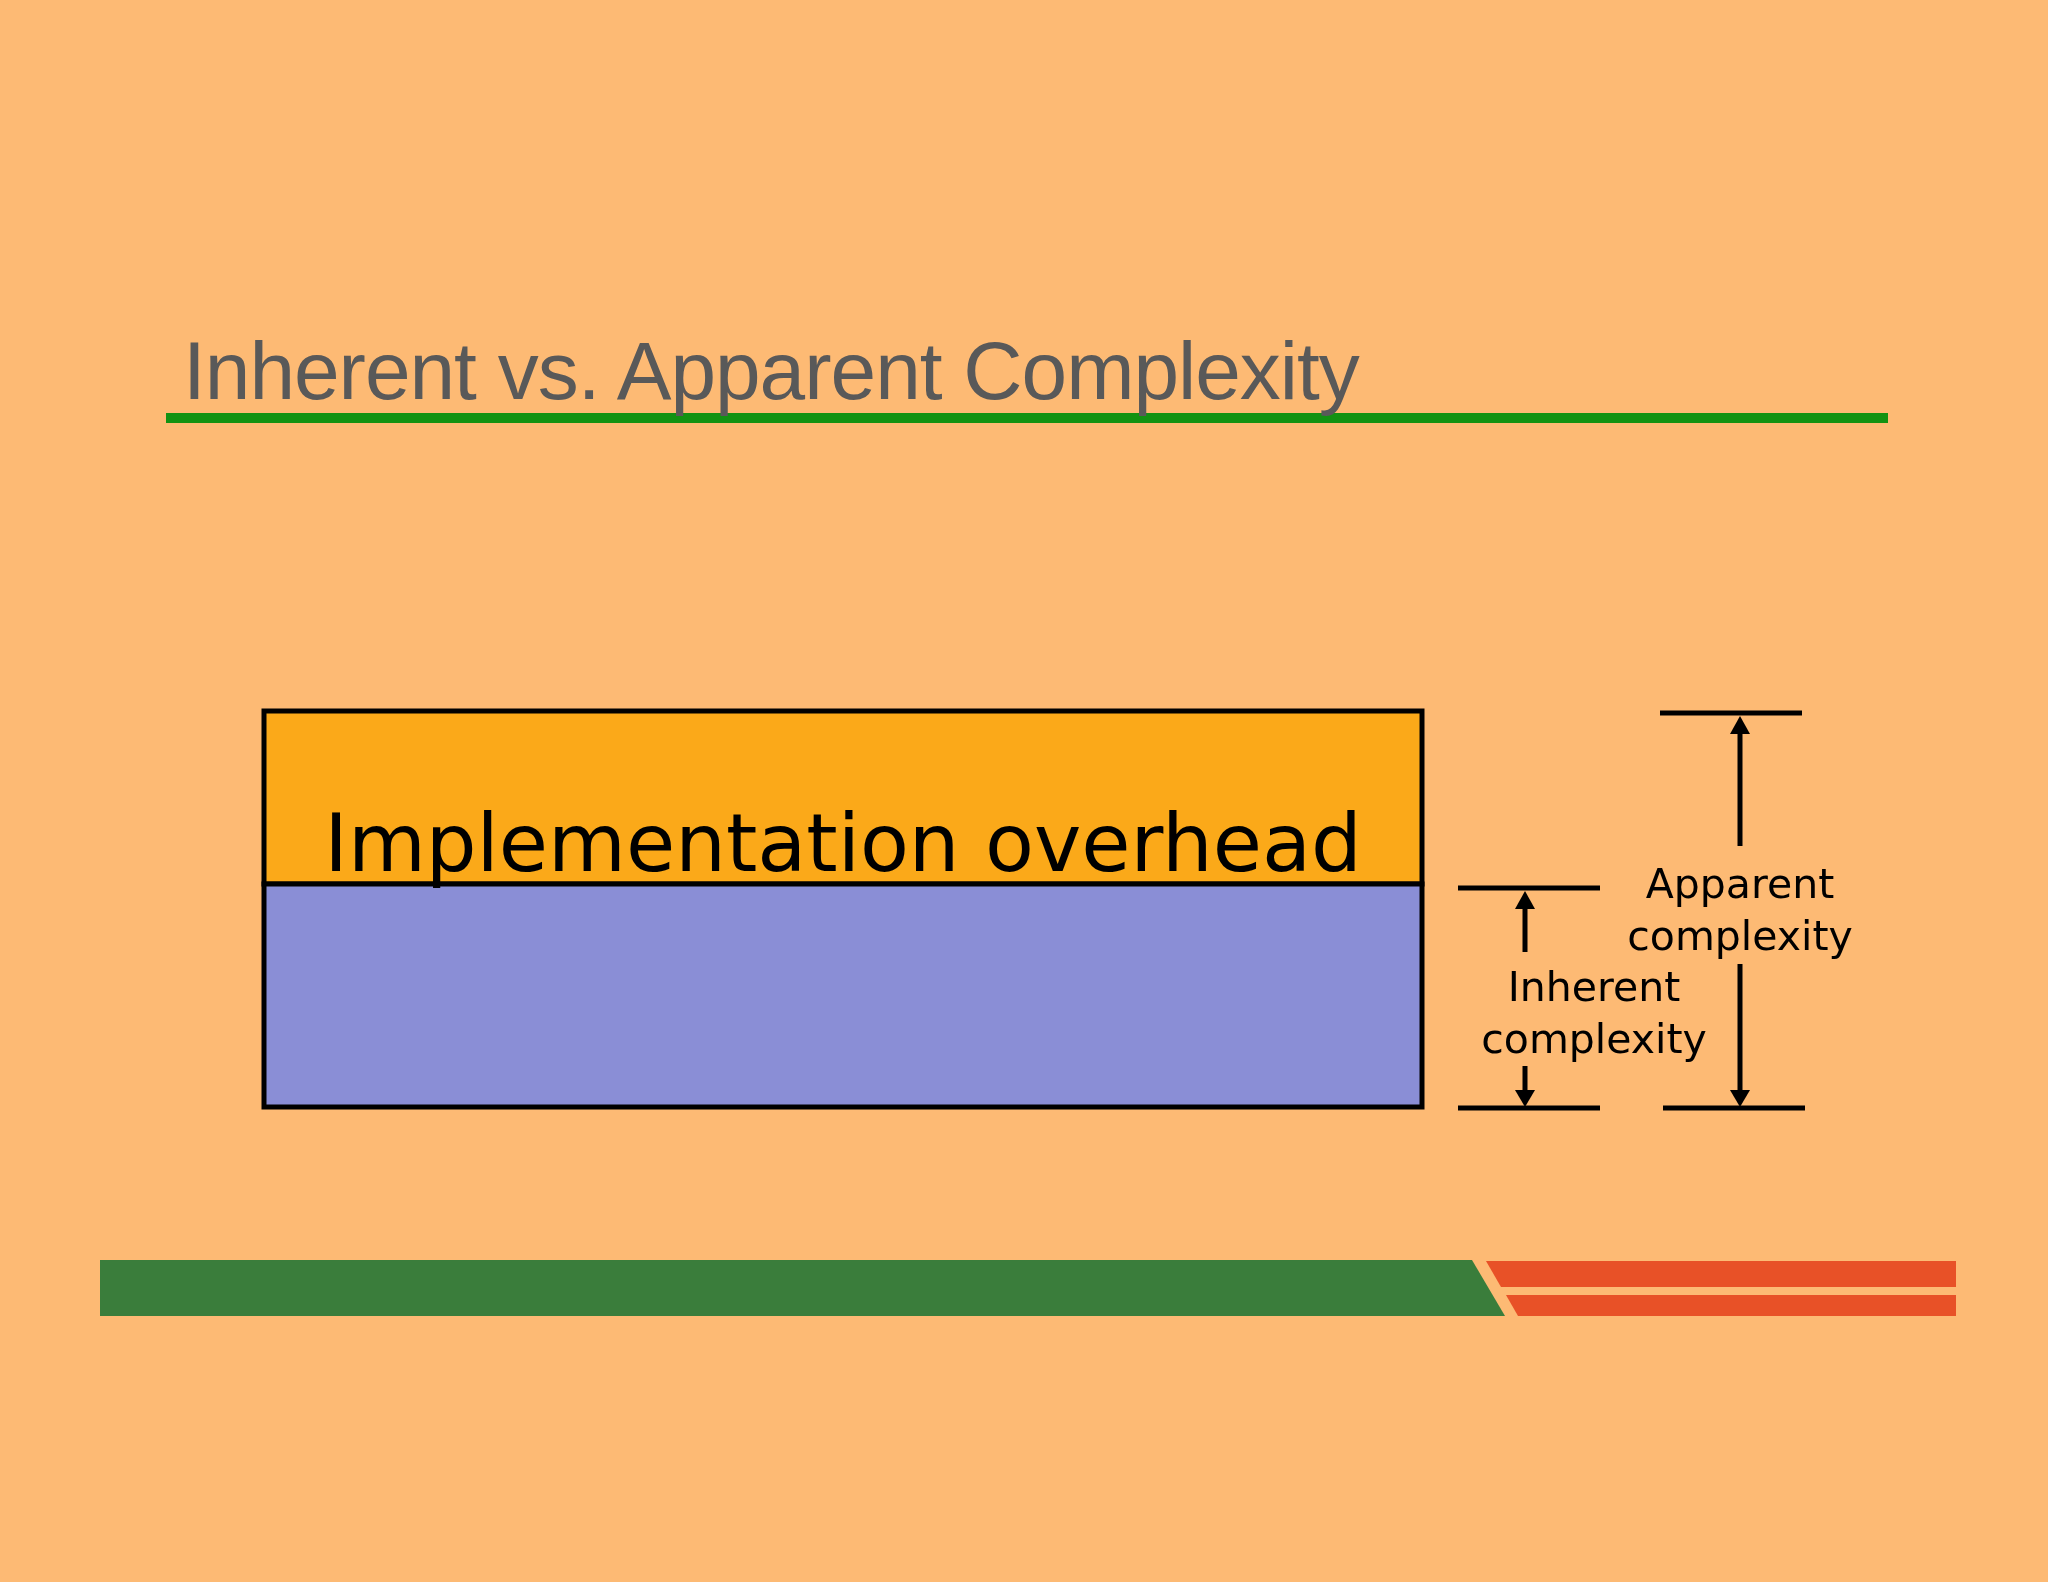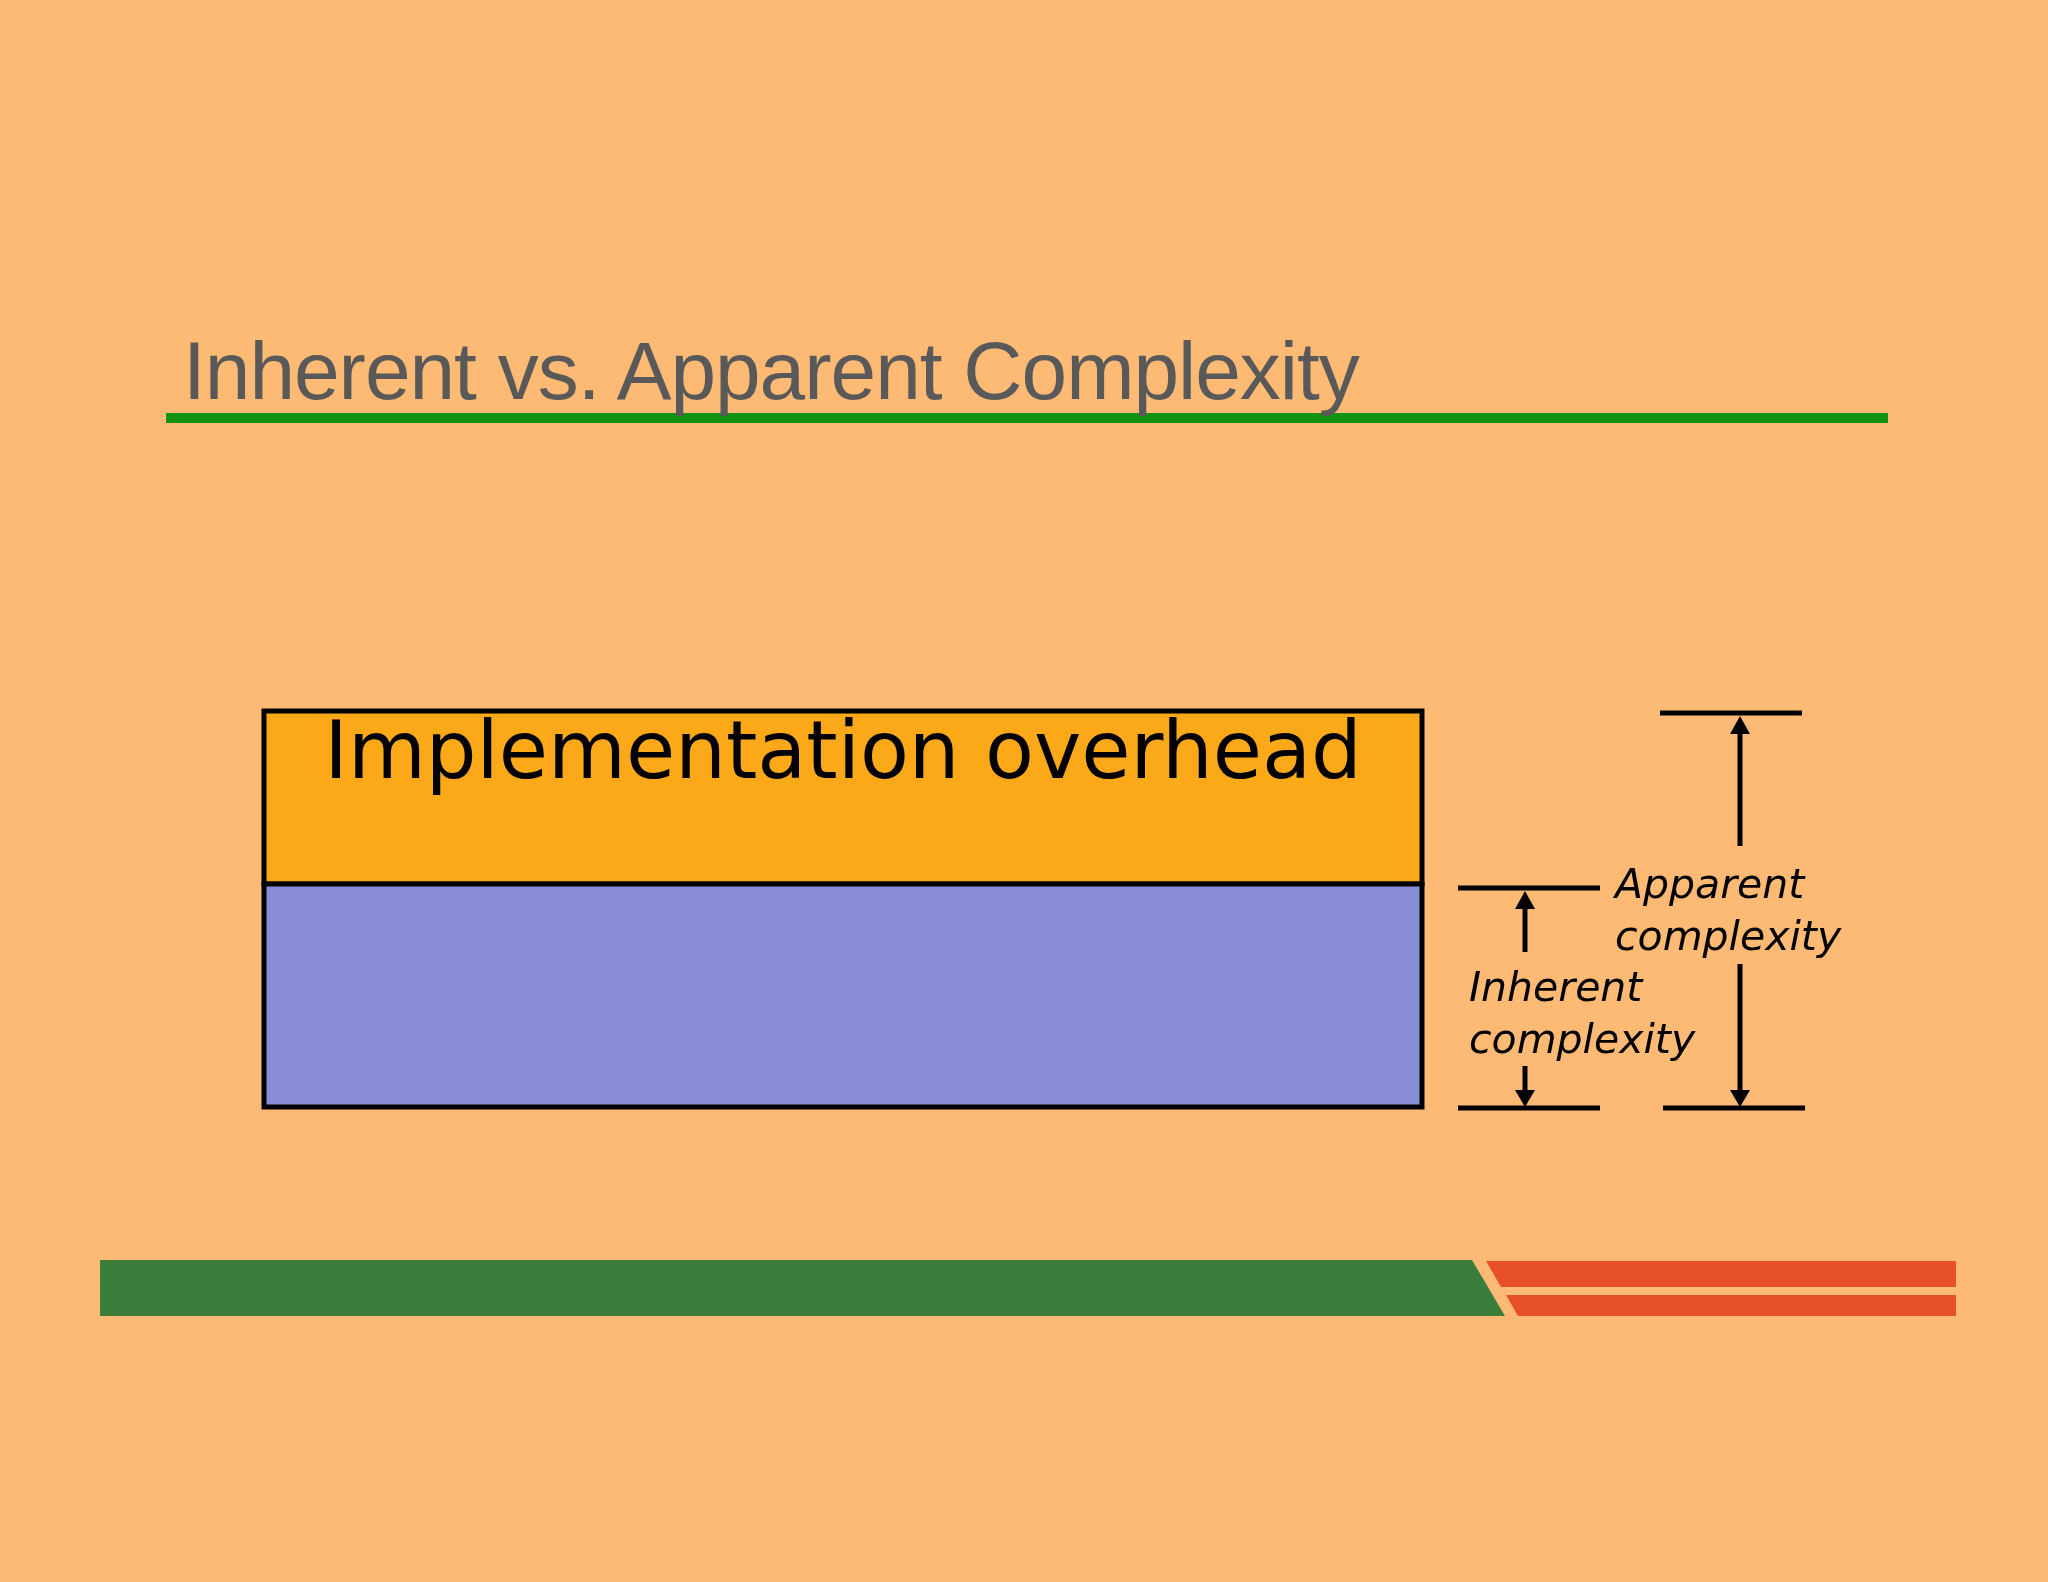--- a/index.html
+++ b/index.html
@@ -9,28 +9,28 @@
   }
   .overlay{position:absolute;left:0;top:0;width:2048px;height:1582px;display:block;}
   .title{
     position:absolute;left:183px;top:330px;margin:0;
     font-family:"Liberation Sans",sans-serif;font-weight:400;
     font-size:82px;line-height:1.0;letter-spacing:-1px;
     color:#595959;white-space:nowrap;
   }
   .box-label{
     position:absolute;left:264px;width:1158px;
-    display:flex;align-items:flex-start;justify-content:center;
+    display:flex;align-items:flex-end;justify-content:center;
     font-size:80px;line-height:1;color:#000;white-space:nowrap;
   }
   .box-label.top{top:711px;height:173px;}
   .box-label.bottom{top:884px;height:223px;}
   .dim-label{
-    position:absolute;width:250px;text-align:left;
-    font-size:41px;line-height:52px;color:#000;font-style:italic;
+    position:absolute;width:250px;text-align:center;
+    font-size:41px;line-height:52px;color:#000;
   }
   .dim-label.inherent{left:1469px;top:961px;}
   .dim-label.apparent{left:1615px;top:858px;}
 </style>
 </head>
 <body>
 
 <div class="slide">
 
   <svg class="overlay" viewBox="0 0 2048 1582">

